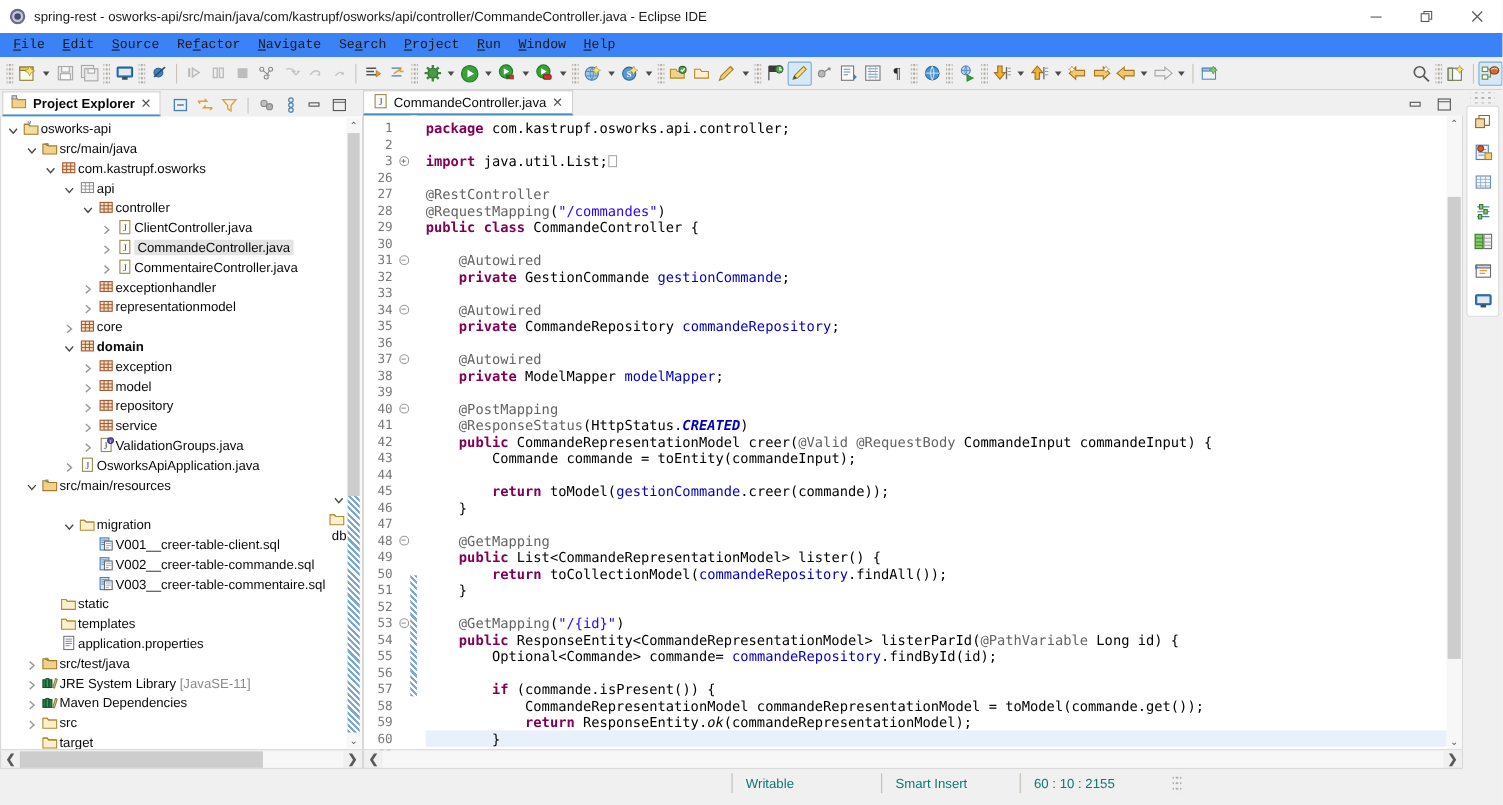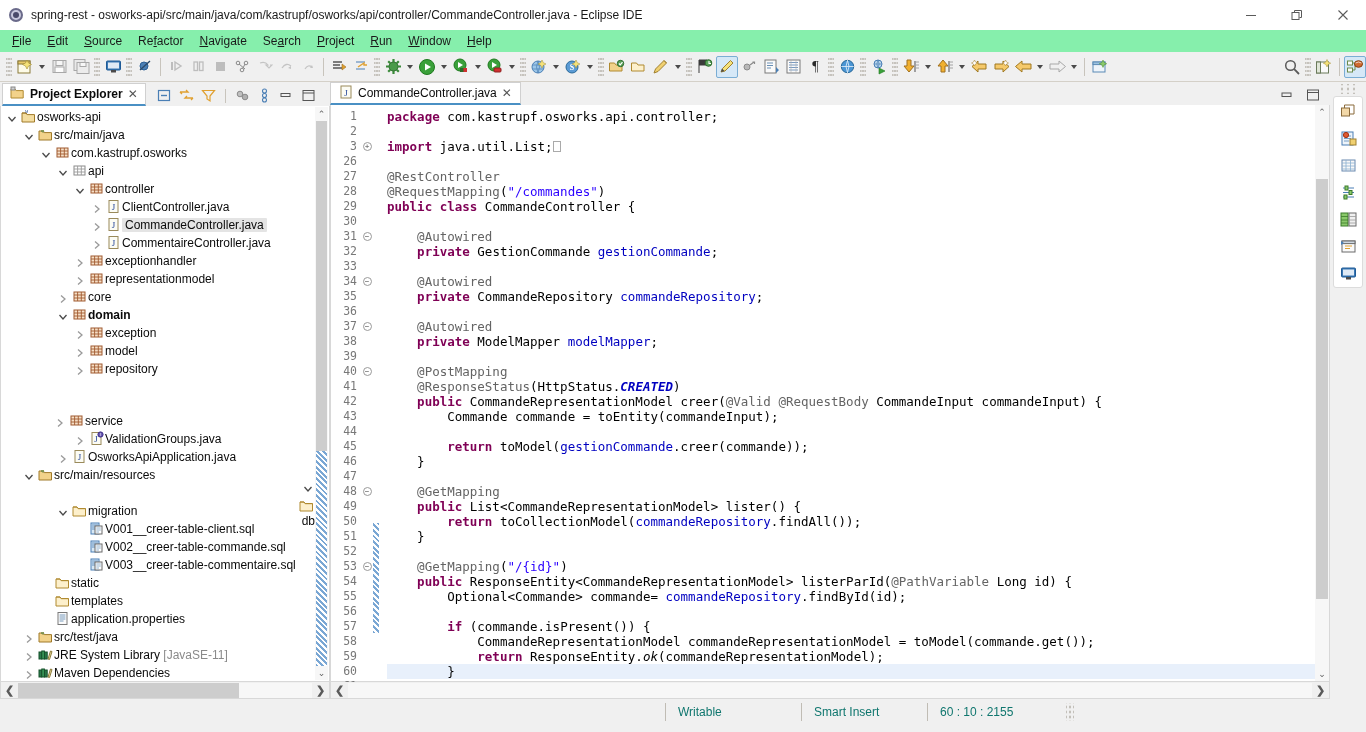--- a/index.html
+++ b/index.html
@@ -32,22 +32,22 @@
   .title-text { font-size: 12px; color: #1a1a1a; white-space: nowrap; }
   .winbtns { margin-left: auto; display: flex; height: 30px; }
   .winbtn {
     width: 46px; height: 30px; display: flex; align-items: center; justify-content: center;
     color: #555; font-size: 13px;
   }
   .winbtn svg { display:block; }
 
   
   .menubar {
-    height: 22px; background: #86efac; display: flex; align-items: center;
-    padding-left: 4px; font-size: 12px;
+    height: 22px; background: #3b82f6; display: flex; align-items: center;
+    padding-left: 4px; font-size: 12px; font-family: Liberation Mono, monospace;
   }
   .menuitem { padding: 2px 8px; color: #1a1a1a; white-space: nowrap; }
   .menuitem u { text-decoration: underline; }
 
   
   .toolbar {
     height: 30px; background: #f0f0f0; display: flex; align-items: center;
     padding-left: 4px; border-bottom: 1px solid #d4d0c8;
   }
   .tb { width: 22px; height: 22px; display:flex; align-items:center; justify-content:center; position:relative; }
@@ -819,21 +819,21 @@
               </svg>
             </span>
             <span class="ticon">
               <svg width="15" height="15" viewBox="0 0 15 15">
                 <rect x="2" y="3" width="11" height="9" fill="#f6e0c8" stroke="#a05a30"></rect>
                 <path d="M2 6 H13 M2 9 H13 M5.6 3 V12 M9.3 3 V12" stroke="#a05a30" stroke-width="0.9"></path>
               </svg>
             </span>
             <span class="tlabel">repository</span>
           </div>
-          <div class="trow" style="padding-left: 52px; margin-top: 34px;">
+          <div class="trow" style="padding-left: 72px;">
             <span class="twist">
               <svg width="10" height="10" viewBox="0 0 10 10">
                 <path d="M3 1.5 L7 5 L3 8.5" fill="none" stroke="#9a9a9a" stroke-width="1.3"></path>
               </svg>
             </span>
             <span class="ticon">
               <svg width="15" height="15" viewBox="0 0 15 15">
                 <rect x="2" y="3" width="11" height="9" fill="#f6e0c8" stroke="#a05a30"></rect>
                 <path d="M2 6 H13 M2 9 H13 M5.6 3 V12 M9.3 3 V12" stroke="#a05a30" stroke-width="0.9"></path>
               </svg>

